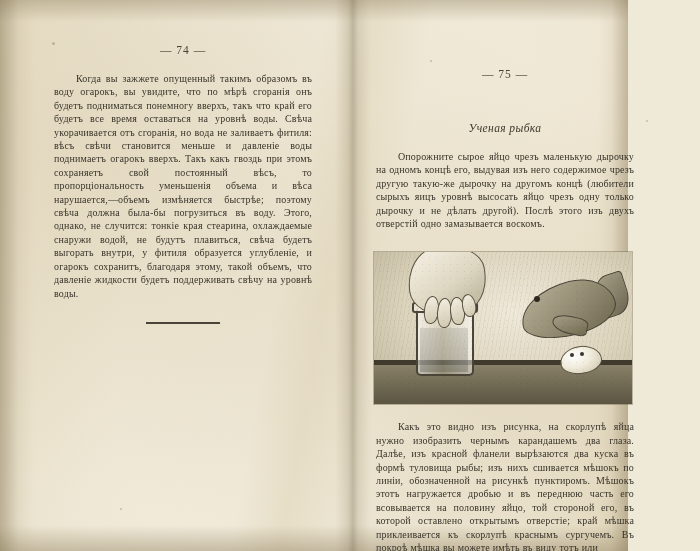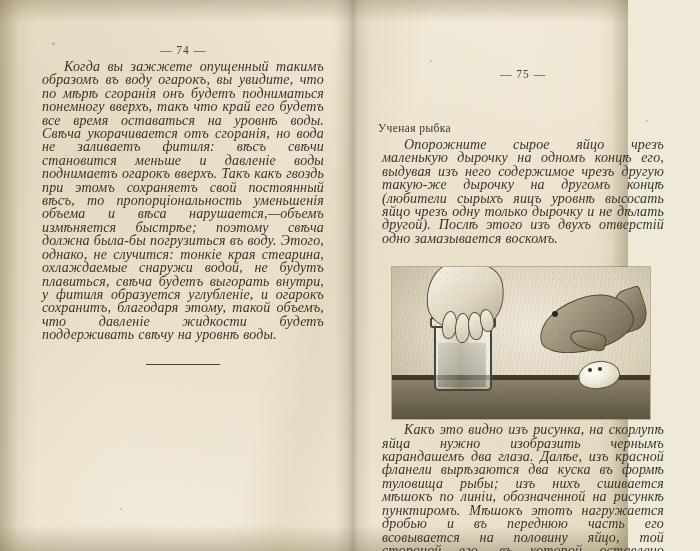--- a/index.html
+++ b/index.html
@@ -66,49 +66,50 @@
     background: rgba(120,100,65,0.35);
     pointer-events: none;
   }
 
   .page {
     position: absolute;
     top: 0;
     bottom: 0;
   }
   .page-left { left: 38px; width: 290px; }
-  .page-right { left: 378px; width: 290px; }
+  .page-right { left: 360px; width: 290px; }
 
   .folio {
     text-align: center;
     font-size: 11.5px;
     letter-spacing: 1px;
     color: #4a4336;
   }
   .folio-left { margin-top: 44px; }
   .folio-right { margin-top: 68px; }
 
   .heading {
+    text-align: center;
     font-size: 11.5px;
+    font-style: italic;
     color: #3e382c;
     margin-top: 42px;
     letter-spacing: 0.4px;
   }
 
   p.body {
-    margin: 4px;
+    margin: 16px;
     text-align: justify;
     text-align-last: left;
-    font-size: 14px;
+    font-size: 10px;
     line-height: 13.4px;
     color: #39342a;
     text-indent: 22px;
     letter-spacing: 0.15px;
     word-spacing: 0.4px;
-    font-style: italic;
   }
   .p-left-1 { margin-top: 18px; }
   .p-right-1 { margin-top: 16px; }
   .p-right-2 { margin-top: 14px; }
 
   .rule {
     width: 74px;
     height: 1.6px;
     background: #4a4337;
     margin: 22px auto 0 auto;

